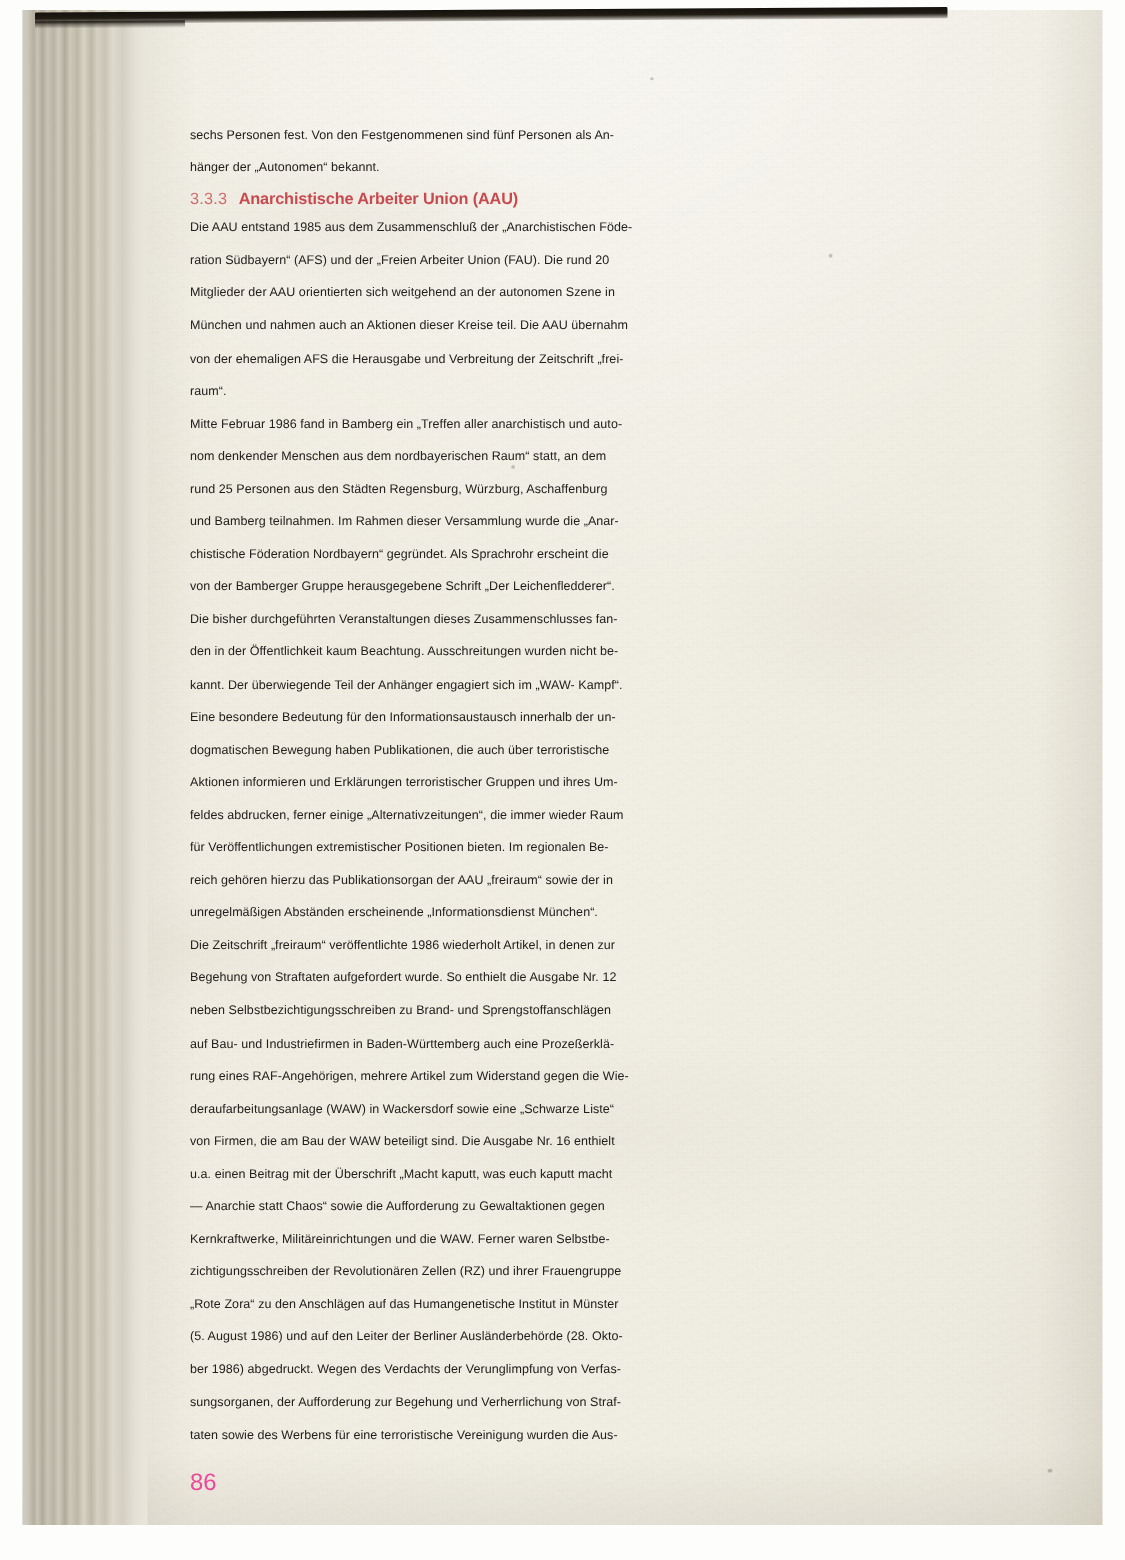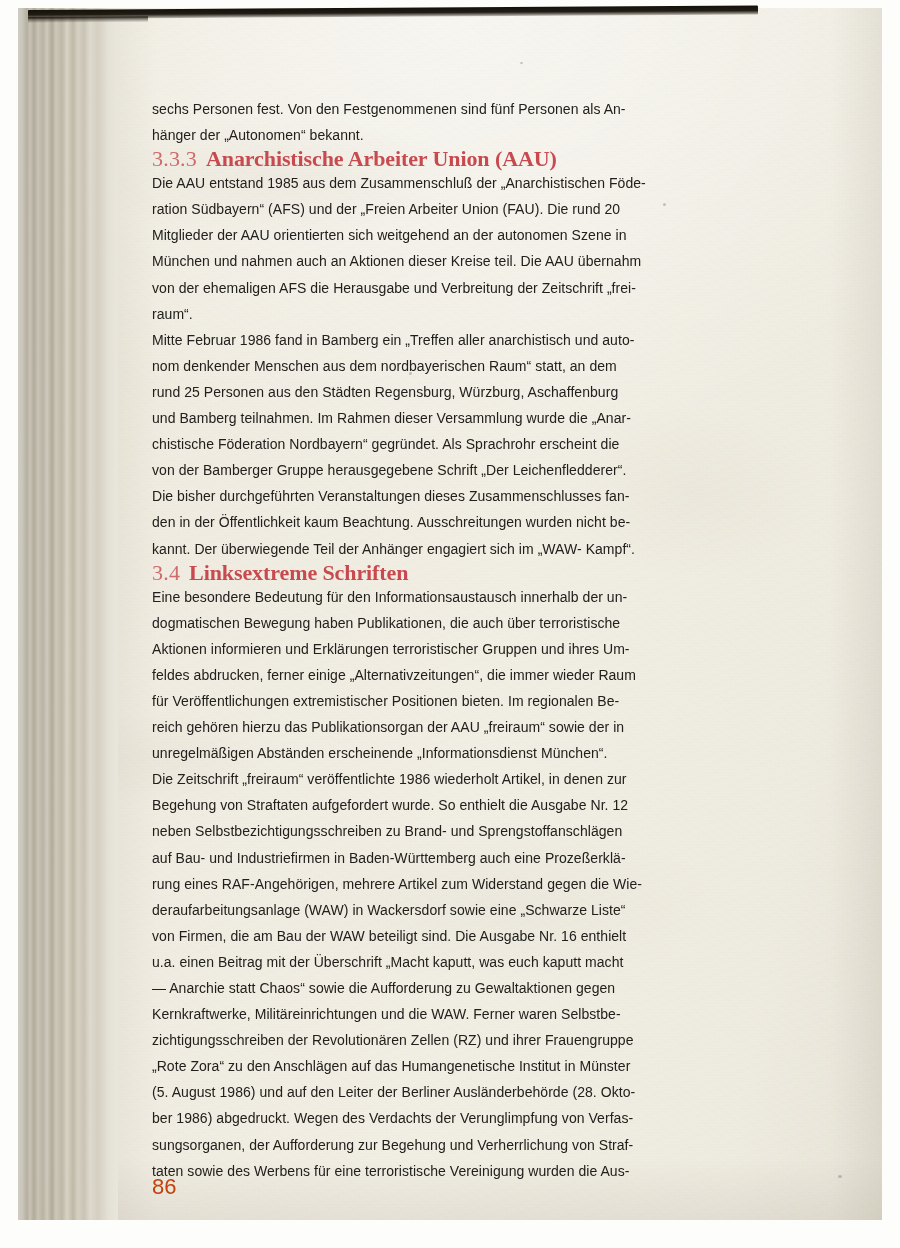--- a/index.html
+++ b/index.html
@@ -133,58 +133,58 @@
   .text-column {
     position: absolute;
     left: 152px;
     top: 96px;
     width: 640px;
   }
 
   p.body-par {
     margin: 0 0 0 0;
     font-family: "Liberation Sans", sans-serif;
-    font-size: 14px;
+    font-size: 10px;
     line-height: 26.1px;
     color: #22201d;
     text-align: justify;
     letter-spacing: 0.05px;
     white-space: pre-line;
     -webkit-font-smoothing: antialiased;
   }
 
   
   .gap-before-head    { margin-top: 26px; }
   .gap-after-head     { margin-top: 7px;  }
   .gap-par            { margin-top: 18px; }
 
   h3.section-head {
     margin: 0;
-    font-family: Liberation Serif, serif;
-    font-size: 22px;
+    font-family: Liberation Sans, sans-serif;
+    font-size: 13px;
     line-height: 22px;
     font-weight: 700;
     color: #c84a4f;
     letter-spacing: -0.1px;
   }
   h3.section-head .sec-num {
     font-weight: 400;
     color: #cf6b6a;
     margin-right: 9px;
     letter-spacing: 0.2px;
   }
 
   .page-number {
     position: absolute;
     left: 152px;
     top: 1177px;
     font-family: "Liberation Sans", sans-serif;
-    font-size: 22px;
+    font-size: 19px;
     line-height: 20px;
-    color: #c2410c;
+    color: #ec4899;
     text-align: center;
   }
 
   
   .ink-soften {
     filter: contrast(0.97) brightness(1.01);
   }
 
   
   .speck {
@@ -237,23 +237,20 @@
     <p class="body-par gap-after-head">Mitte Februar 1986 fand in Bamberg ein „Treffen aller anarchistisch und auto-
 nom denkender Menschen aus dem nordbayerischen Raum“ statt, an dem
 rund 25 Personen aus den Städten Regensburg, Würzburg, Aschaffenburg
 und Bamberg teilnahmen. Im Rahmen dieser Versammlung wurde die „Anar-
 chistische Föderation Nordbayern“ gegründet. Als Sprachrohr erscheint die
 von der Bamberger Gruppe herausgegebene Schrift „Der Leichenfledderer“.
 Die bisher durchgeführten Veranstaltungen dieses Zusammenschlusses fan-
 den in der Öffentlichkeit kaum Beachtung. Ausschreitungen wurden nicht be-
 kannt. Der überwiegende Teil der Anhänger engagiert sich im „WAW- Kampf“.</p>
 
-    <h3 class="section-head gap-before-head">
-      <span class="sec-num">3.4</span><span>Linksextreme Schriften</span>
-    </h3>
 
     <p class="body-par gap-after-head">Eine besondere Bedeutung für den Informationsaustausch innerhalb der un-
 dogmatischen Bewegung haben Publikationen, die auch über terroristische
 Aktionen informieren und Erklärungen terroristischer Gruppen und ihres Um-
 feldes abdrucken, ferner einige „Alternativzeitungen“, die immer wieder Raum
 für Veröffentlichungen extremistischer Positionen bieten. Im regionalen Be-
 reich gehören hierzu das Publikationsorgan der AAU „freiraum“ sowie der in
 unregelmäßigen Abständen erscheinende „Informationsdienst München“.</p>
 
     <p class="body-par gap-par">Die Zeitschrift „freiraum“ veröffentlichte 1986 wiederholt Artikel, in denen zur

